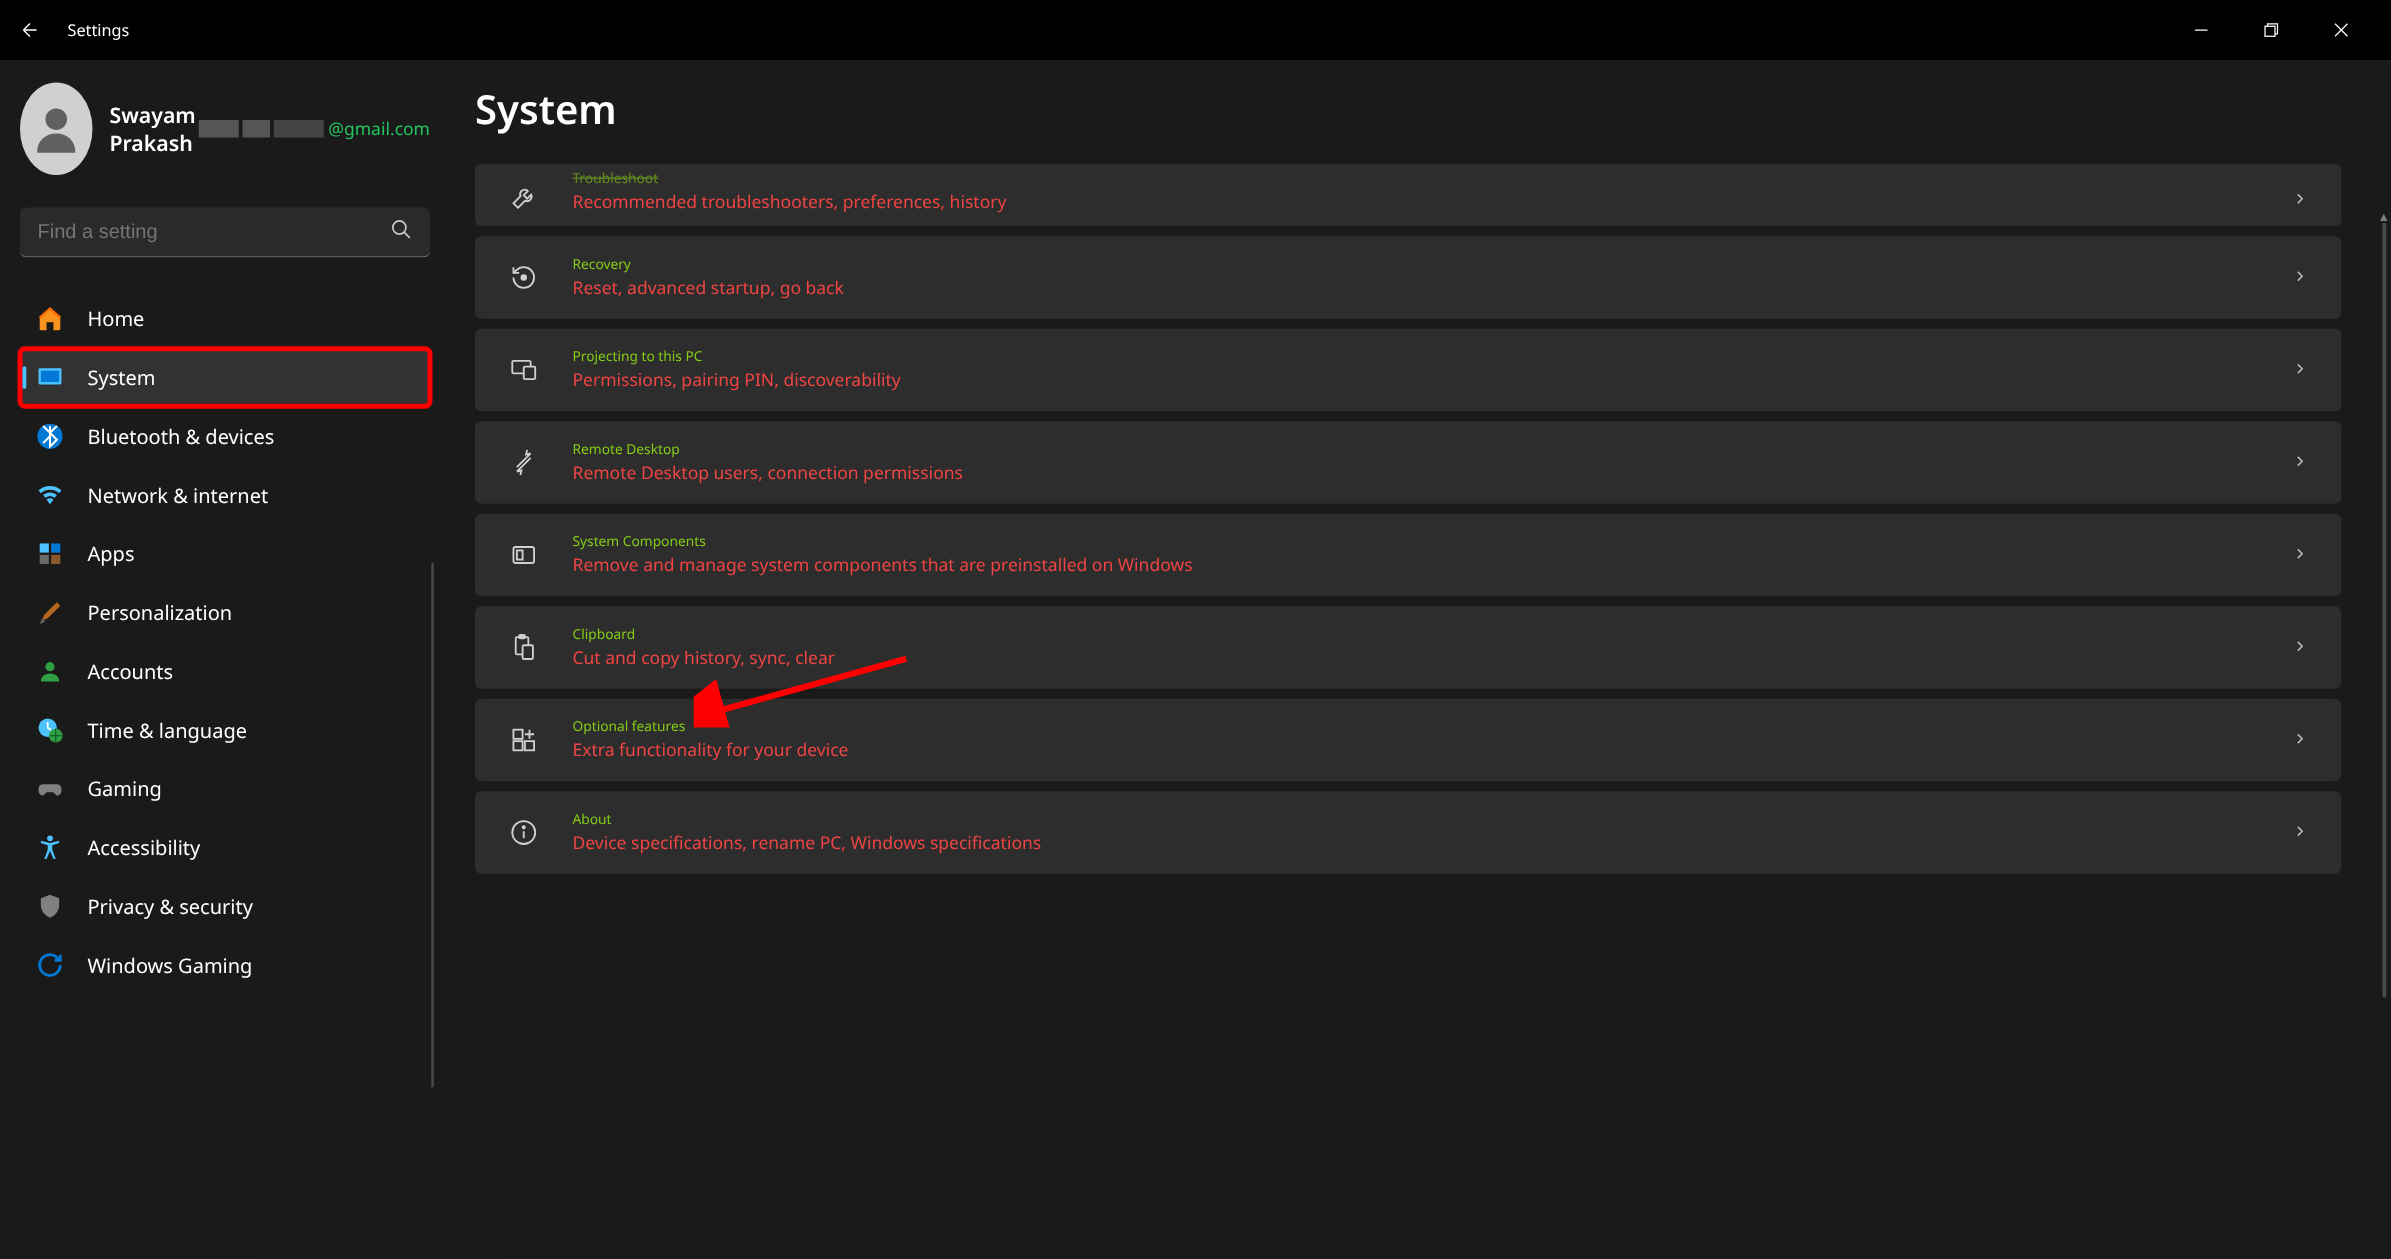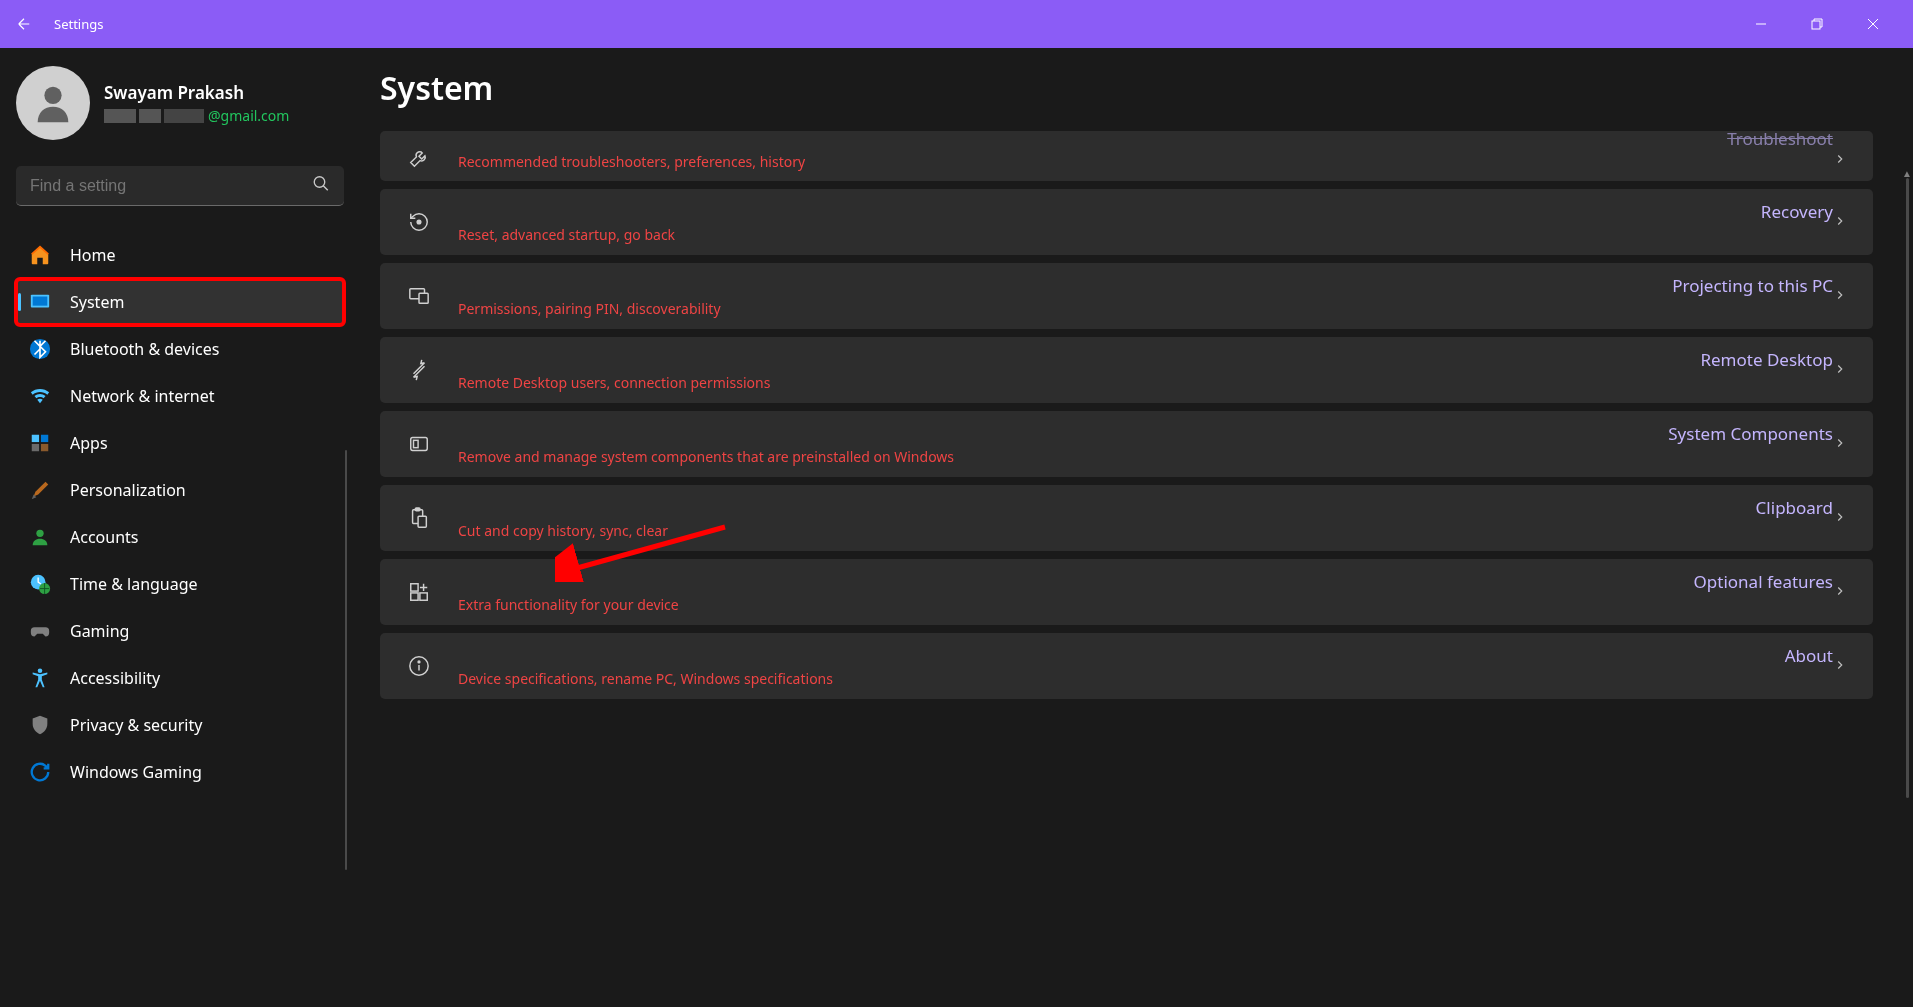--- a/index.html
+++ b/index.html
@@ -18,21 +18,21 @@
       position: relative;
     }
     
     
     .titlebar {
       height: 48px;
       display: flex;
       align-items: center;
       justify-content: space-between;
       padding: 0 12px;
-      background: #8b5cf6;
+      background: #000000;
     }
     
     .titlebar-left {
       display: flex;
       align-items: center;
       gap: 18px;
     }
     
     .back-button {
       width: 24px;
@@ -97,21 +97,21 @@
     }
     
     .avatar svg {
       width: 46px;
       height: 46px;
       fill: #606060;
     }
     
     .user-info {
       display: flex;
-      flex-direction: column;
+      flex-direction: row;
       gap: 2px;
     }
     
     .user-name {
       font-size: 17px;
       font-weight: 600;
       color: #ffffff;
     }
     
     .user-email {
@@ -276,23 +276,22 @@
     }
     
     .settings-text {
       flex: 1;
       display: flex;
       flex-direction: column;
       gap: 2px;
     }
     
     .settings-title {
-      font-size: 17px;
-      color: #c4b5fd;
-      text-align: right;
+      font-size: 11px;
+      color: #84cc16;
     }
     
     .settings-subtitle {
       font-size: 14px;
       color: #ef4444;
     }
     
     .chevron-right {
       color: #c0c0c0;
       flex-shrink: 0;

